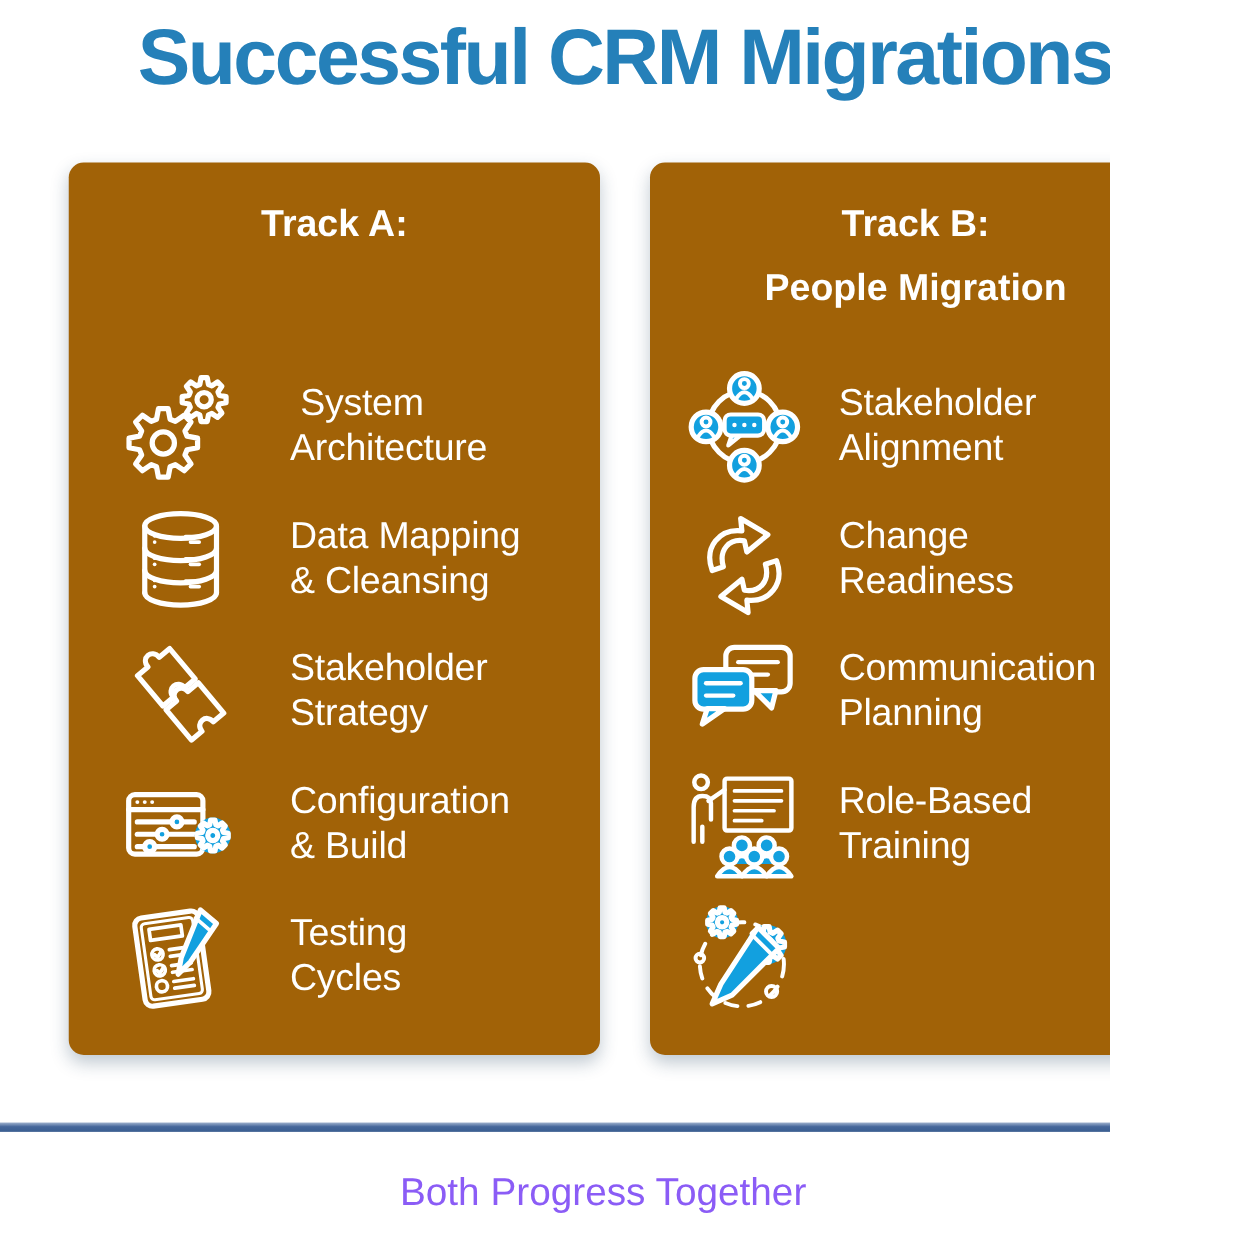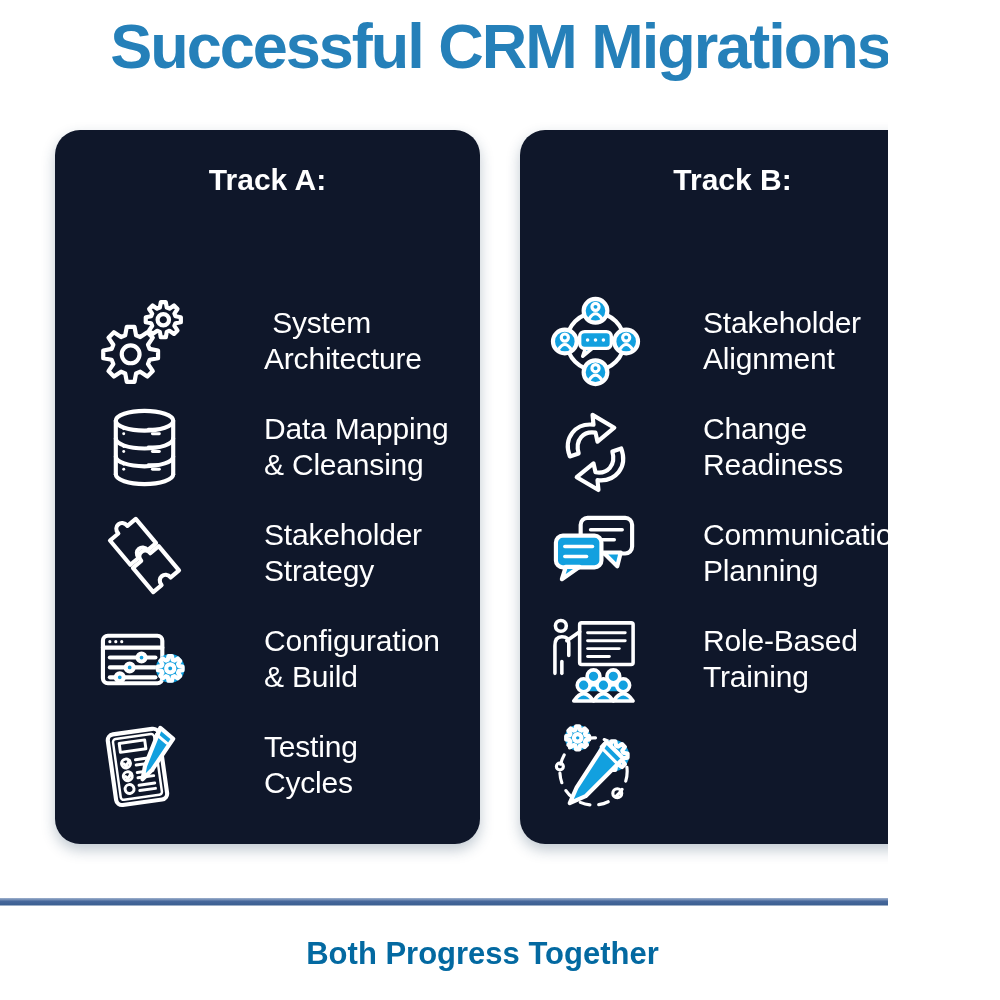--- a/index.html
+++ b/index.html
@@ -7,44 +7,44 @@
     position:relative;width:888px;height:1000px;background:#fff;overflow:hidden;
     font-family:"Liberation Sans", sans-serif;
   }
   
   .page-title{
     position:absolute;top:10px;left:0;width:1000px;text-align:center;
     font-size:63px;font-weight:700;letter-spacing:-2px;color:#2580B9;margin:0;
   }
   
   .card{
-    position:absolute;top:130px;width:425px;height:714px;background:#0f172a;
-    border-radius:25px;box-shadow:0 6px 14px rgba(30,60,90,.28);
+    position:absolute;top:130px;width:425px;height:714px;background:#a16207;
+    border-radius:12px;box-shadow:0 6px 14px rgba(30,60,90,.28);
   }
   #card-a{left:55px;}
   #card-b{left:520px;}
   .card-head{margin:0;padding-top:33px;text-align:center;color:#fff;font-size:30px;font-weight:700;line-height:34px;}
   .card-head .hl2{margin-top:17px;}
   .items{position:absolute;left:42px;right:6px;top:158px;}
   #card-b .items{left:28px;}
-  .row{height:106px;display:flex;align-items:center;gap:32px;}
+  .row{height:106px;display:flex;align-items:center;}
   .iconbox{flex:0 0 95px;width:95px;height:95px;display:flex;align-items:center;justify-content:center;}
   .label{
     margin-left:40px;color:#fff;font-size:30px;line-height:36px;
     white-space:pre-wrap;letter-spacing:-0.2px;
   }
   #card-b .label{margin-left:28px;}
   
   .icon{width:95px;height:95px;fill:none;stroke:#fff;stroke-width:4.2;
         stroke-linecap:round;stroke-linejoin:round;}
   
   .footer-arrow{position:absolute;left:0;top:889px;width:1000px;height:26px;}
   .footer-label{
     position:absolute;top:936px;left:0;width:965px;text-align:center;
-    font-size:31px;font-weight:700;color:#0369a1;
+    font-size:31px;font-weight:400;color:#8b5cf6;
   }
 </style>
 </head>
 <body>
 
 <div class="canvas">
 
   <svg width="0" height="0" style="position:absolute" aria-hidden="true">
     <defs>
       <g id="gear8">
@@ -171,20 +171,21 @@
         <div class="label">Testing
 Cycles</div>
       </div>
 
     </div>
   </div>
 
   <div class="card" id="card-b">
     <h2 class="card-head">
       <div>Track B:</div>
+      <div class="hl2">People Migration</div>
     </h2>
     <div class="items">
 
       <div class="row">
         <div class="iconbox">
           <svg class="icon" viewBox="0 0 96 96">
             <circle cx="48" cy="48" r="29"></circle>
             <use href="#pface" transform="translate(48,17)"></use>
             <use href="#pface" transform="translate(17,48)"></use>
             <use href="#pface" transform="translate(79,48)"></use>

